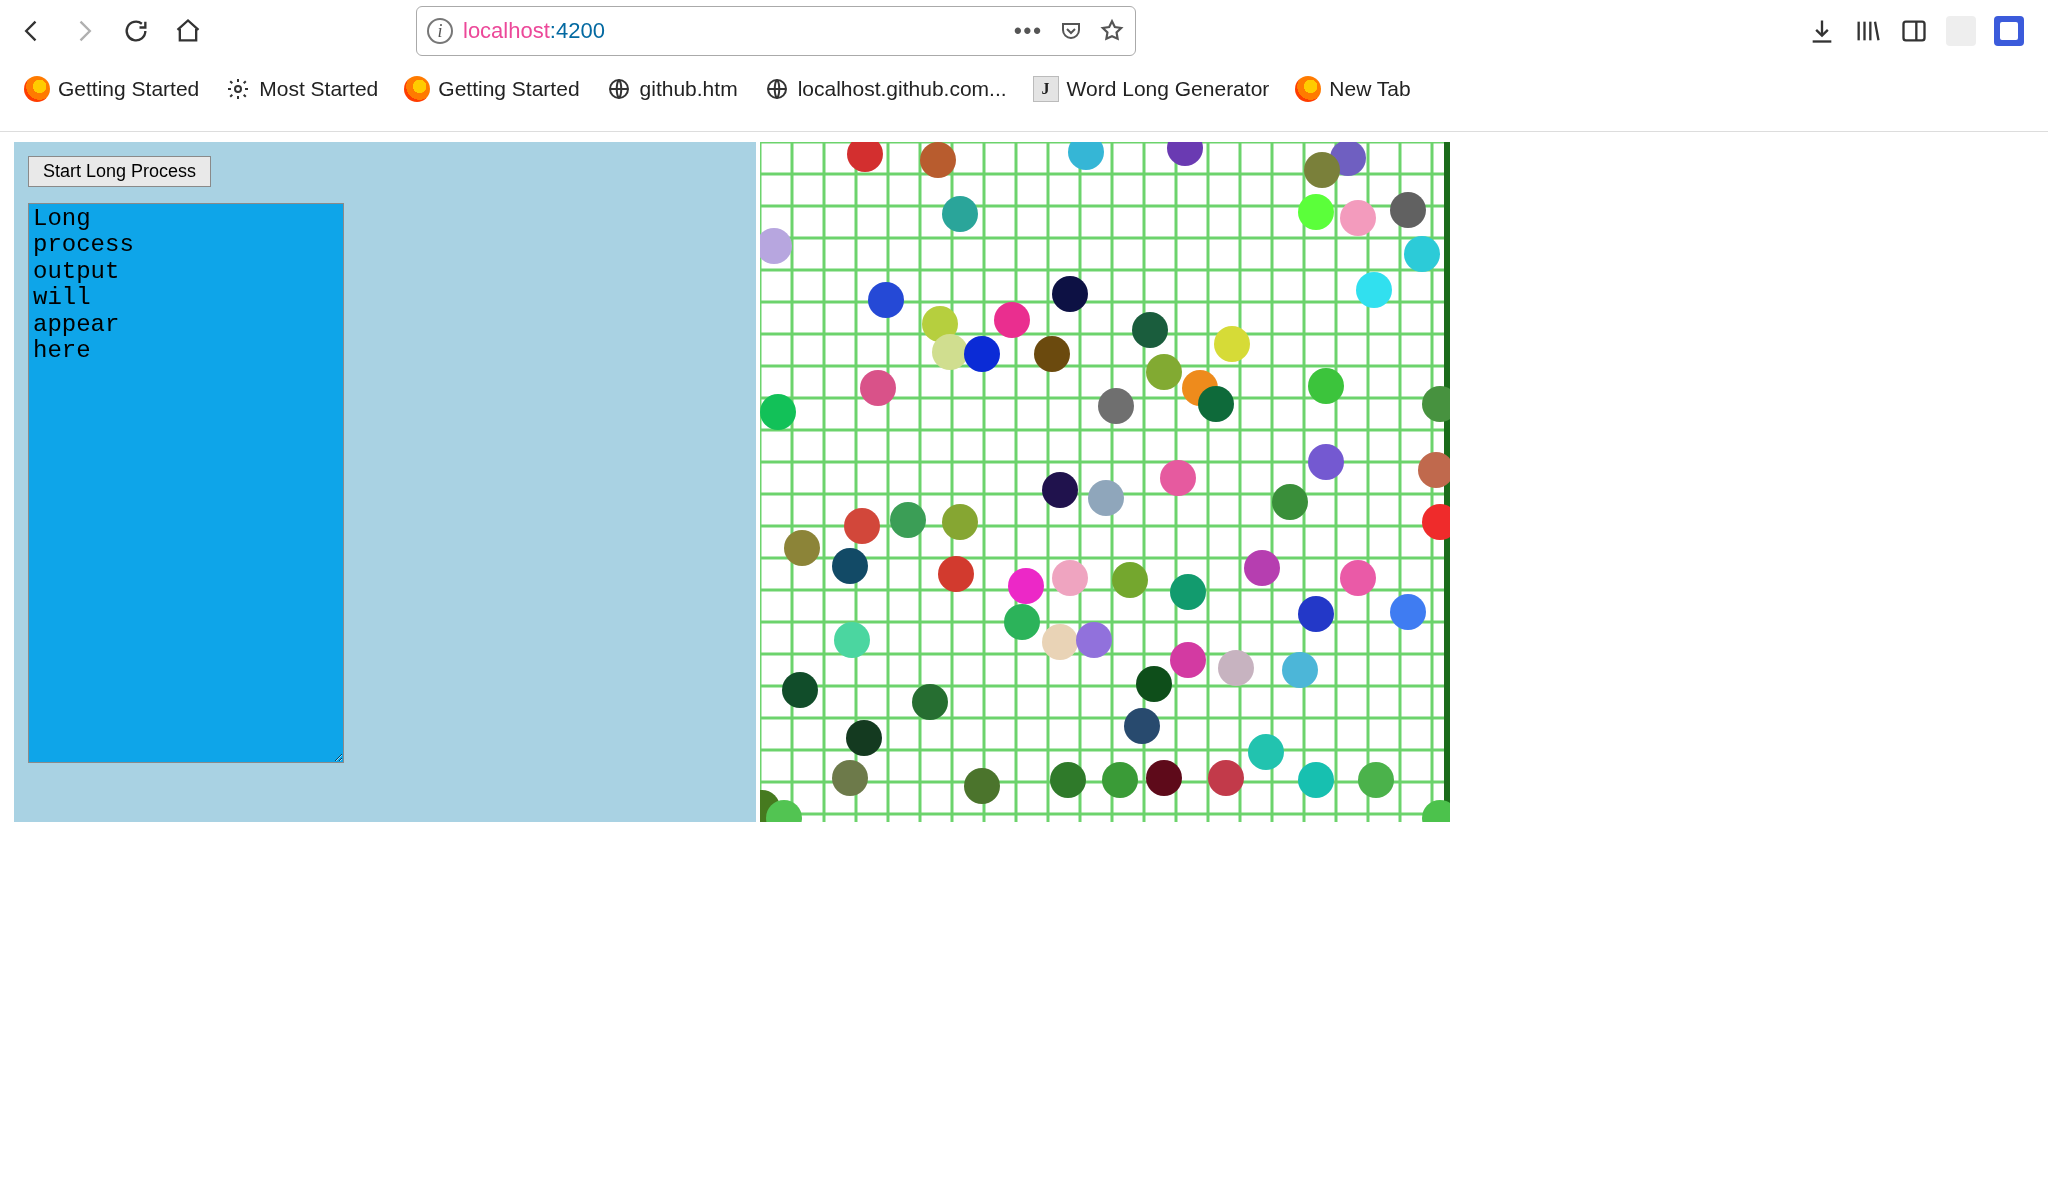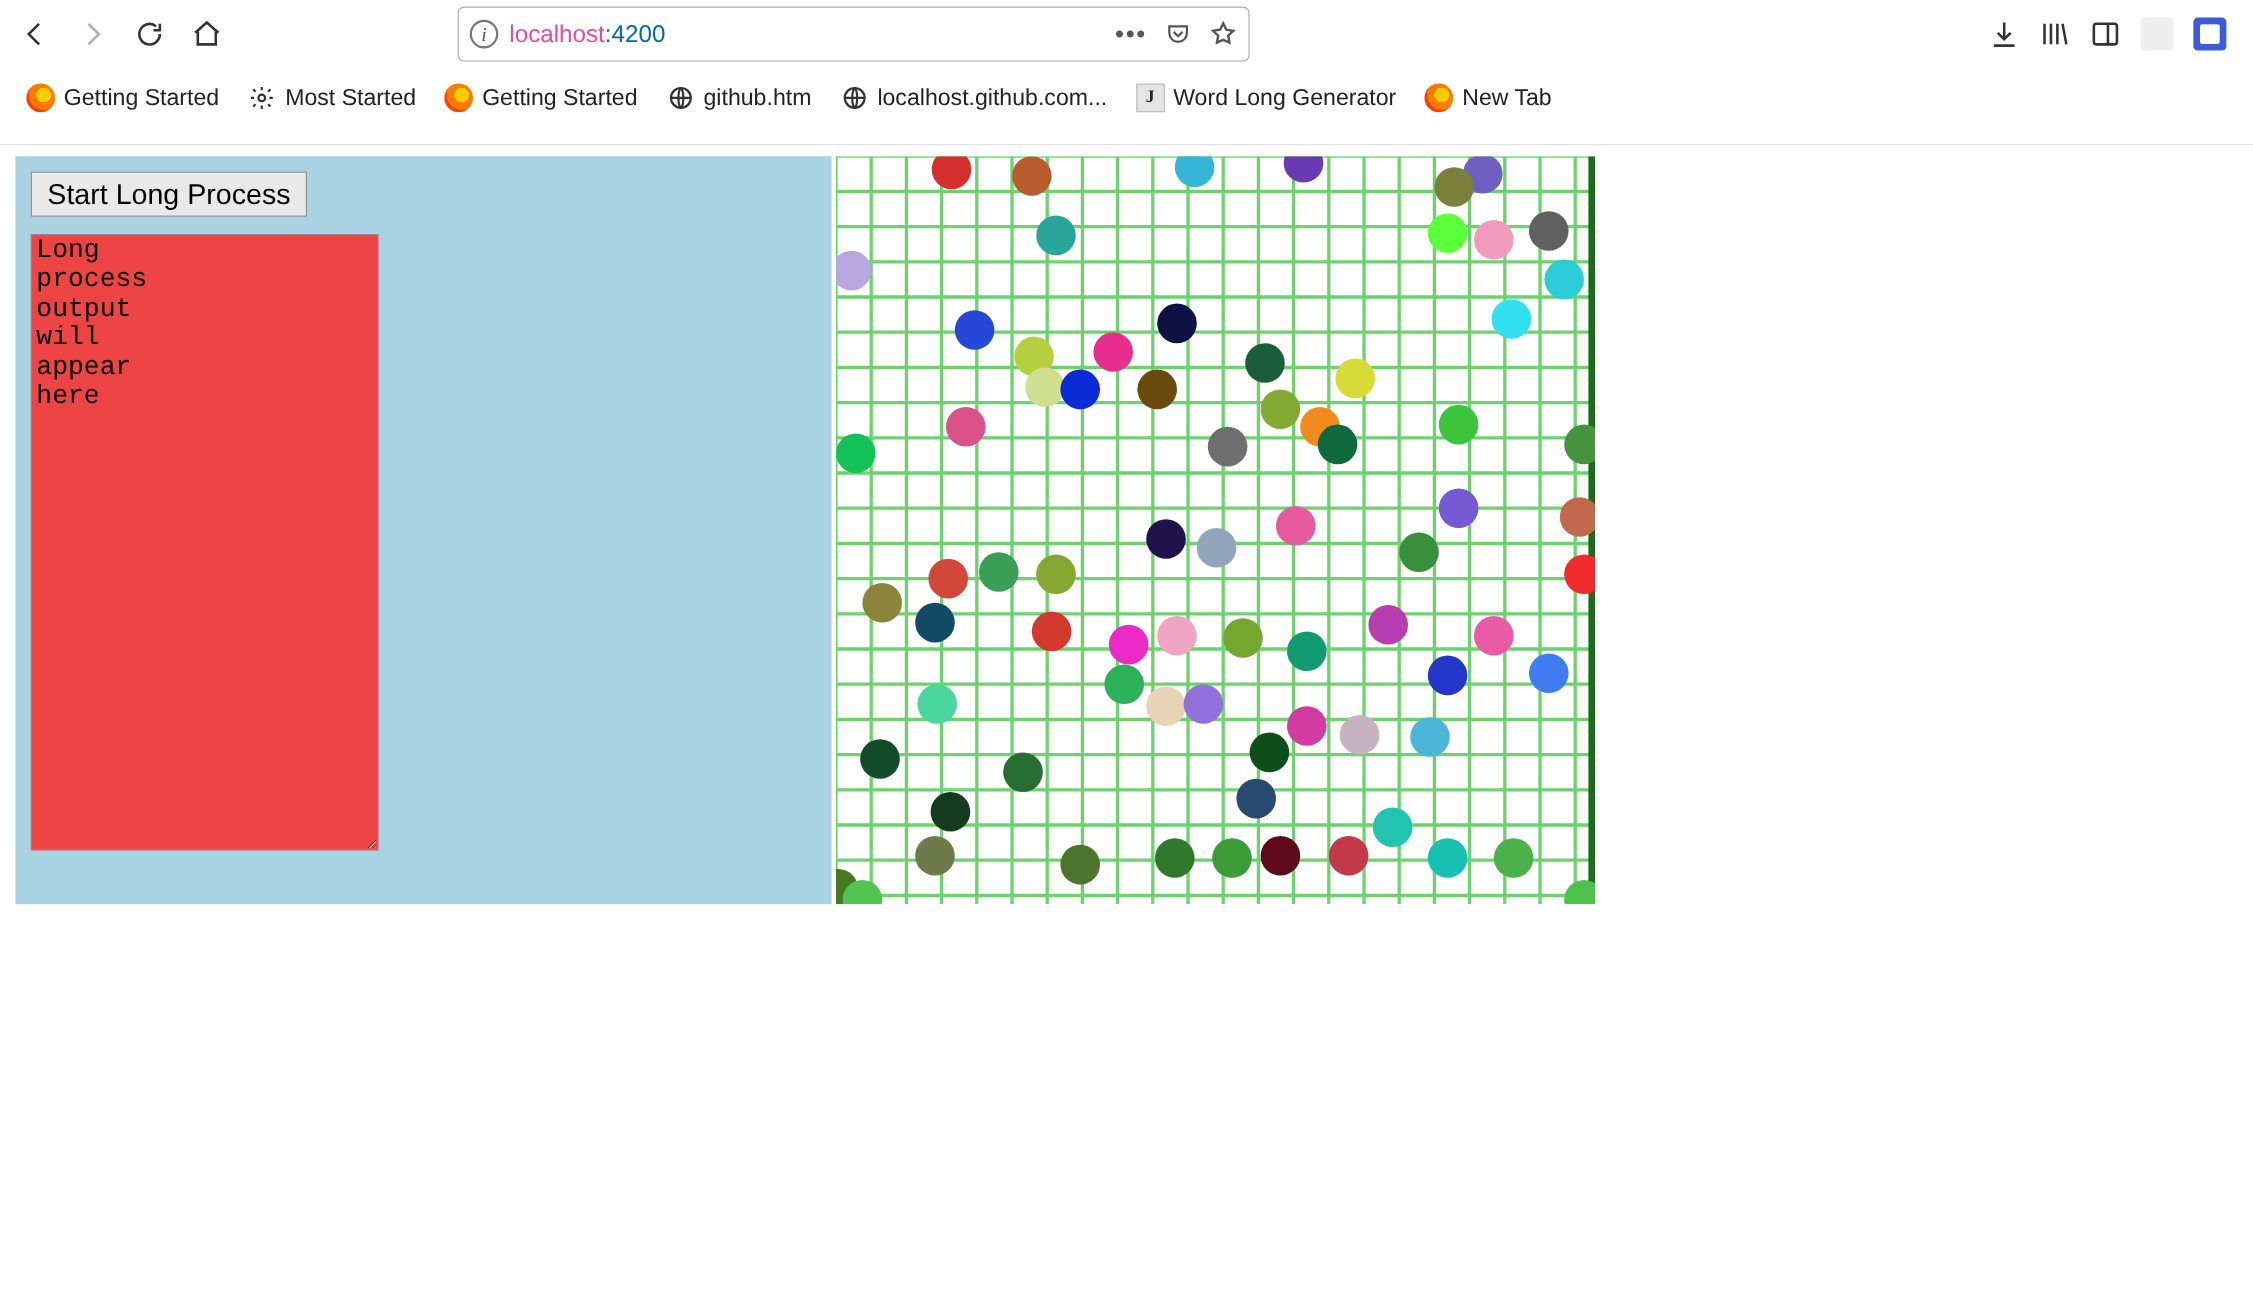--- a/index.html
+++ b/index.html
@@ -90,37 +90,37 @@
     position: relative;
   }
   .left-panel {
     position: absolute;
     left: 14px; top: 10px;
     width: 742px; height: 680px;
     background: #a9d2e3;
     padding: 14px 14px 14px 14px;
   }
   .start-btn {
-    font-size: 26px;
+    font-size: 18px;
     font-family: "Segoe UI", Arial, sans-serif;
     padding: 4px 14px;
     background: #e9e9e9;
     border: 1px solid #8a8a8a;
     cursor: pointer;
     margin-bottom: 16px;
   }
   .output-textarea {
     width: 316px; height: 560px;
     font-family: "Courier New", monospace;
     font-size: 24px;
     line-height: 1.1;
     border: 1px solid #8a8a8a;
     padding: 2px 4px;
     resize: both;
-    background: #ef4444;
+    background: #0ea5e9;
     overflow: auto;
   }
 
   .viz-panel {
     position: absolute;
     left: 760px; top: 10px;
     width: 690px; height: 680px;
     background: #fff;
     overflow: hidden;
   }

